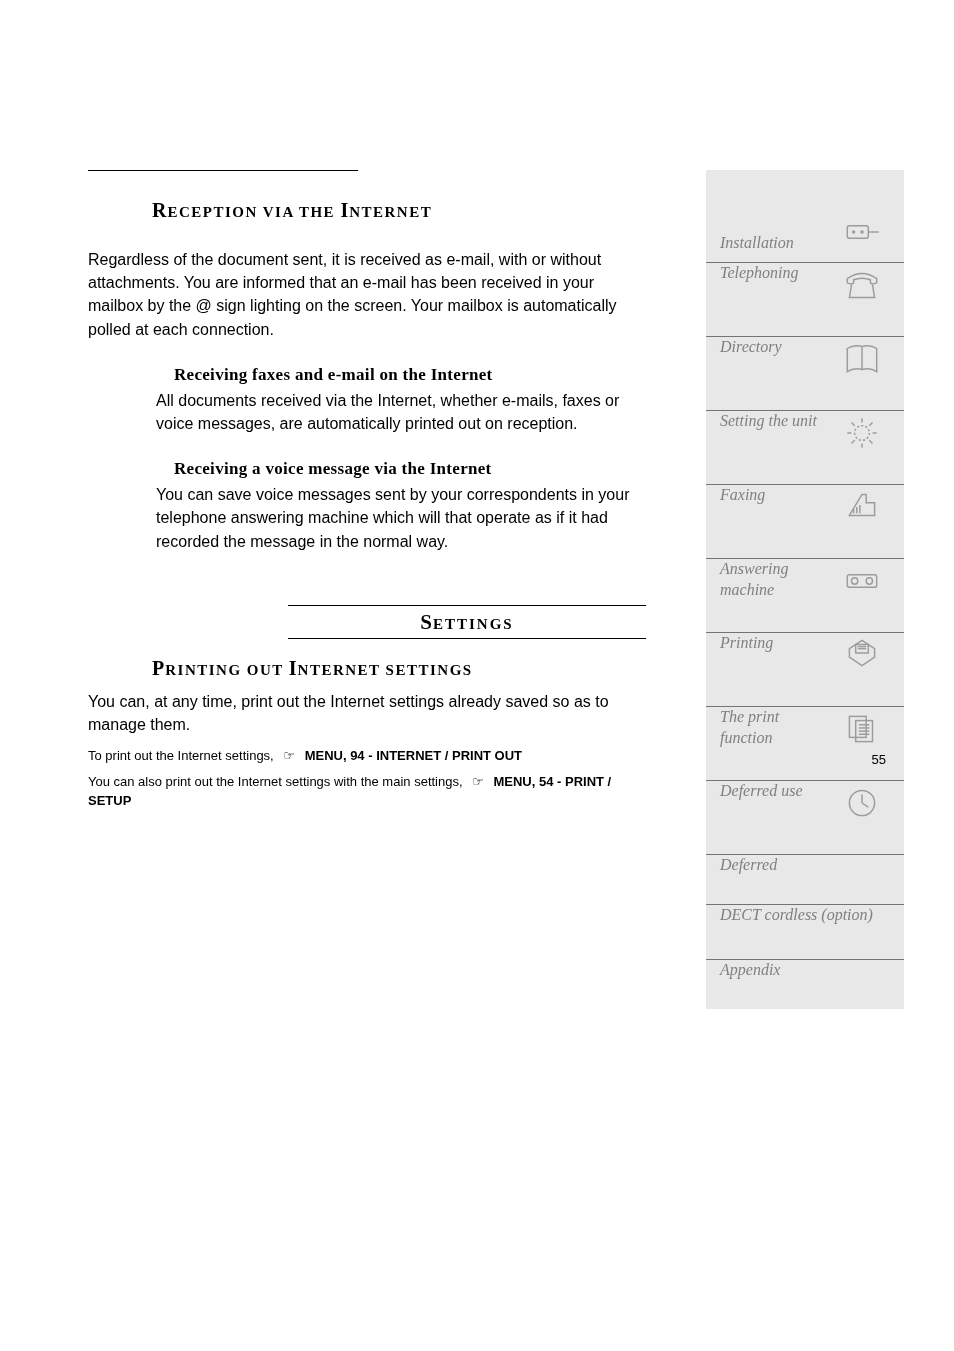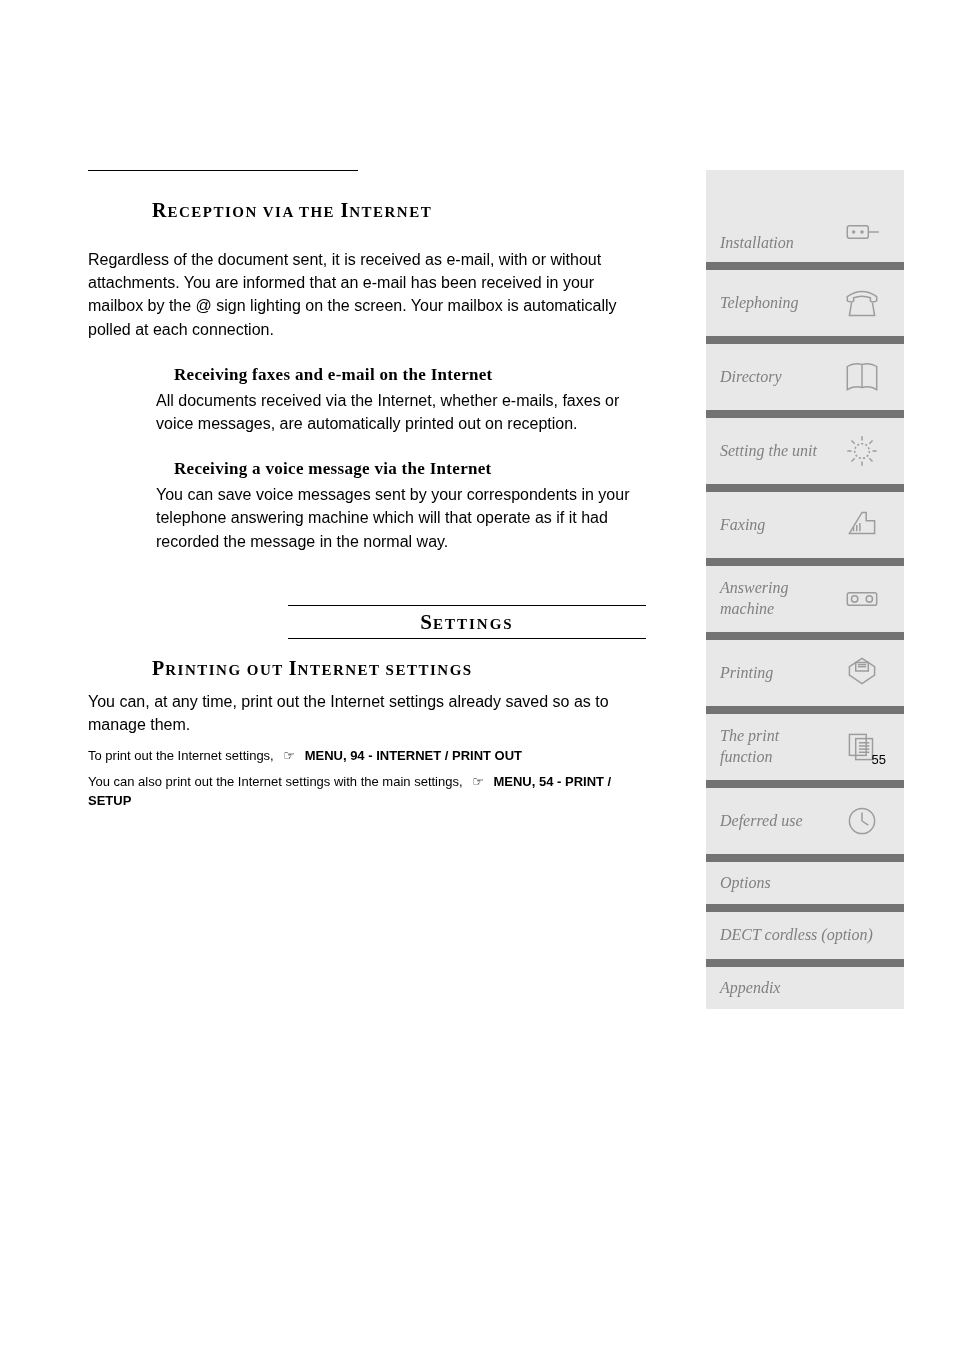--- a/index.html
+++ b/index.html
@@ -92,25 +92,25 @@
   .right-col {
     position: absolute;
     top: 170px;
     right: 50px;
     background: #e8e8e8;
     width: 198px;
   }
   .tab {
     height: 74px;
     display: flex;
-    align-items: center;
+    align-items: flex-start;
     justify-content: center;
     gap: 12px;
     padding: 0 20px 0 14px;
-    border-top: 8px solid #737373;
+    border-top: 1px solid #737373;
   }
   .tab:first-child { border-top: none; height: 92px; align-items:flex-end; padding-bottom:8px;}
   .tab-label {
     font-size: 16px;
     font-style: italic;
     font-family: Georgia, serif;
     color: #808080;
     text-align: left;
     line-height: 1.3;
     flex:1;
@@ -283,21 +283,21 @@
       <span class="tab-label">Deferred use</span>
       <span class="tab-icon">
         <svg viewBox="0 0 40 40">
             <circle class="stroke" cx="20" cy="20" r="12"></circle>
             <line class="stroke" x1="20" y1="20" x2="20" y2="12"></line>
             <line class="stroke" x1="20" y1="20" x2="26" y2="24"></line>
           </svg>
       </span>
     </div>
     <div class="tab short">
-      <span class="tab-label">Options</span>
+      <span class="tab-label">Deferred</span>
     </div>
     <div class="tab short" style="height:55px">
       <span class="tab-label">DECT cordless (option)</span>
     </div>
     <div class="tab short">
       <span class="tab-label">Appendix</span>
     </div>
   </div>
 
   <div class="page-num">55</div>

